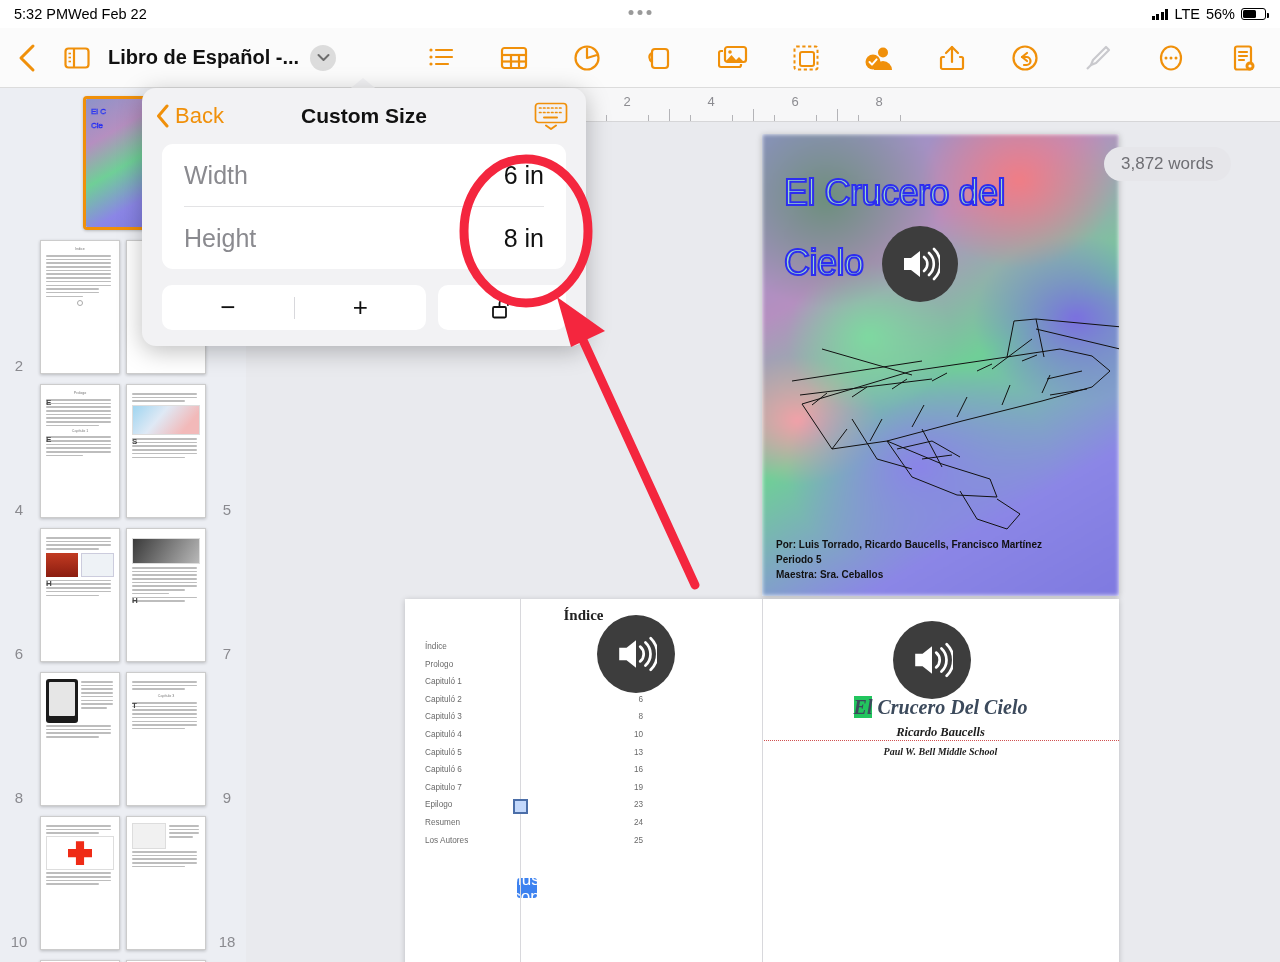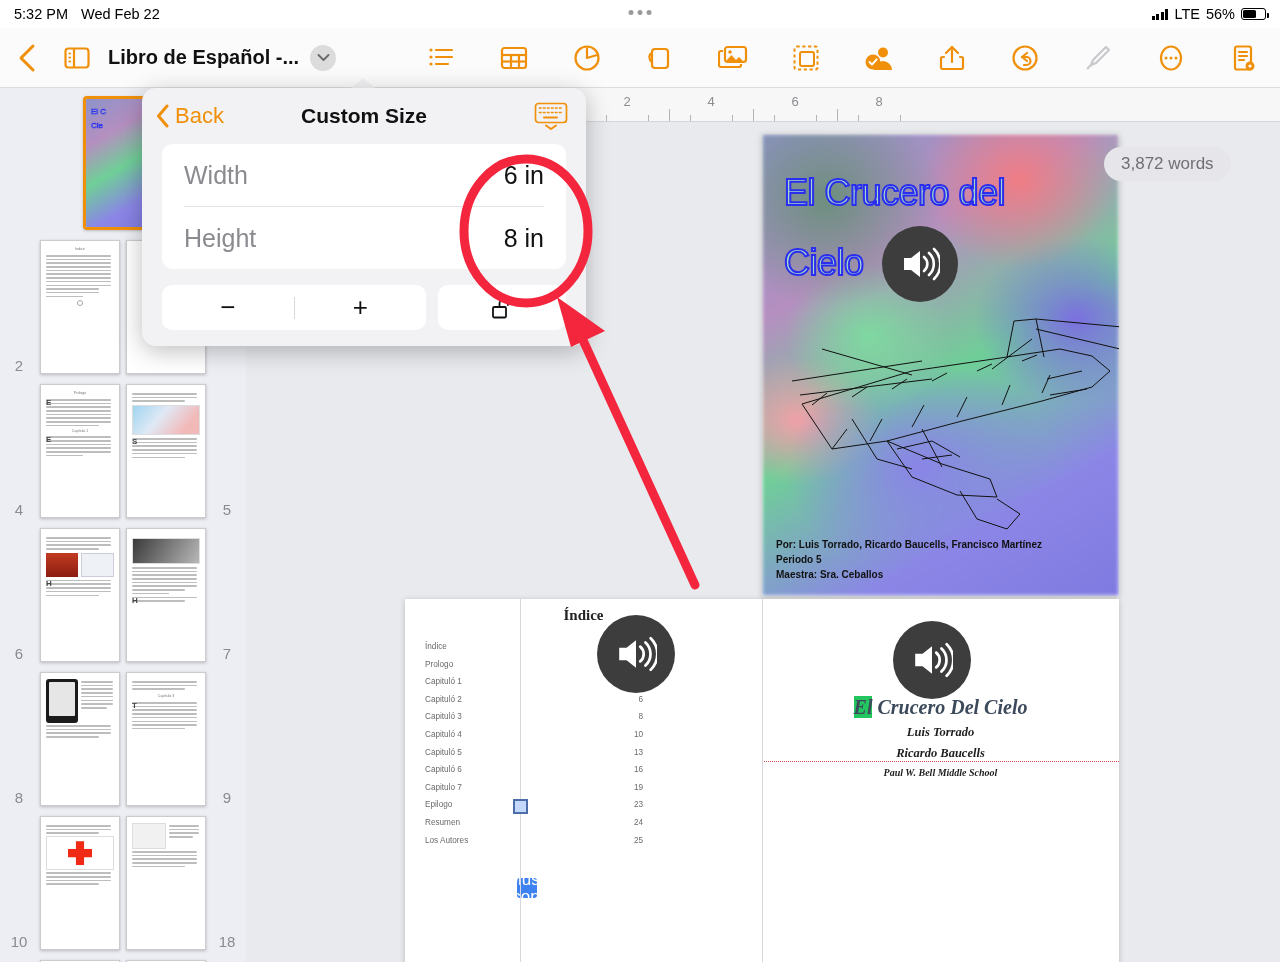--- a/index.html
+++ b/index.html
@@ -9,21 +9,21 @@
     background: #000; overflow: hidden;
   }
   #root { position: relative; width: 1280px; height: 962px; background: #000; }
 
   
   .statusbar {
     position: absolute; left: 0; top: 0; width: 1280px; height: 28px;
     background: #fff; display: flex; align-items: center;
     padding: 0 14px; font-size: 14.5px; color: #000;
   }
-  .sb-left { display: flex; align-items: center; gap: 13px; font-weight: 400; }
+  .sb-left { display: flex; align-items: center; font-weight: 400; }
   .sb-center { position: absolute; left: 50%; top: 10px; transform: translateX(-50%);
      display: flex; gap: 4px; }
   .sb-dot { width: 5px; height: 5px; border-radius: 50%; background: #9a9a9a; }
   .sb-right { margin-left: auto; display: flex; align-items: center; gap: 6px; font-size: 14.5px; }
   .bars { display: flex; align-items: flex-end; gap: 1.5px; height: 11px; }
   .bars i { display:block; width: 3px; background: #000; }
   .bars i:nth-child(1){height:4px;} .bars i:nth-child(2){height:6px;}
   .bars i:nth-child(3){height:8px;} .bars i:nth-child(4){height:11px;}
   .battery { position: relative; width: 25px; height: 12px; border: 1.3px solid #000;
       border-radius: 3px; }
@@ -689,21 +689,20 @@
           <svg width="42" height="36" viewBox="0 0 40 34" fill="none">
             <path d="M4 11 h7 L20 4 v26 l-9 -7 H4 z" fill="#fff"></path>
             <path d="M24 10 a9 9 0 0 1 0 14" stroke="#fff" stroke-width="2.6" stroke-linecap="round"></path>
             <path d="M29 6 a15 15 0 0 1 0 22" stroke="#fff" stroke-width="2.6" stroke-linecap="round"></path>
             <path d="M34 2 a21 21 0 0 1 0 30" stroke="#fff" stroke-width="2.6" stroke-linecap="round"></path>
           </svg>
         </div>
         <div class="p2-title">
           <span class="sel">El</span><span> Crucero Del Cielo</span>
         </div>
-        <div class="p2-line">Luis Torrado</div>
         <div class="p2-line underl">Ricardo Baucells</div>
         <div class="p2-line small">Paul W. Bell Middle School</div>
 
       </div>
 
       <div class="gutter-line"></div>
       <div class="sel-handle"></div>
     </div>
   </div>
 

